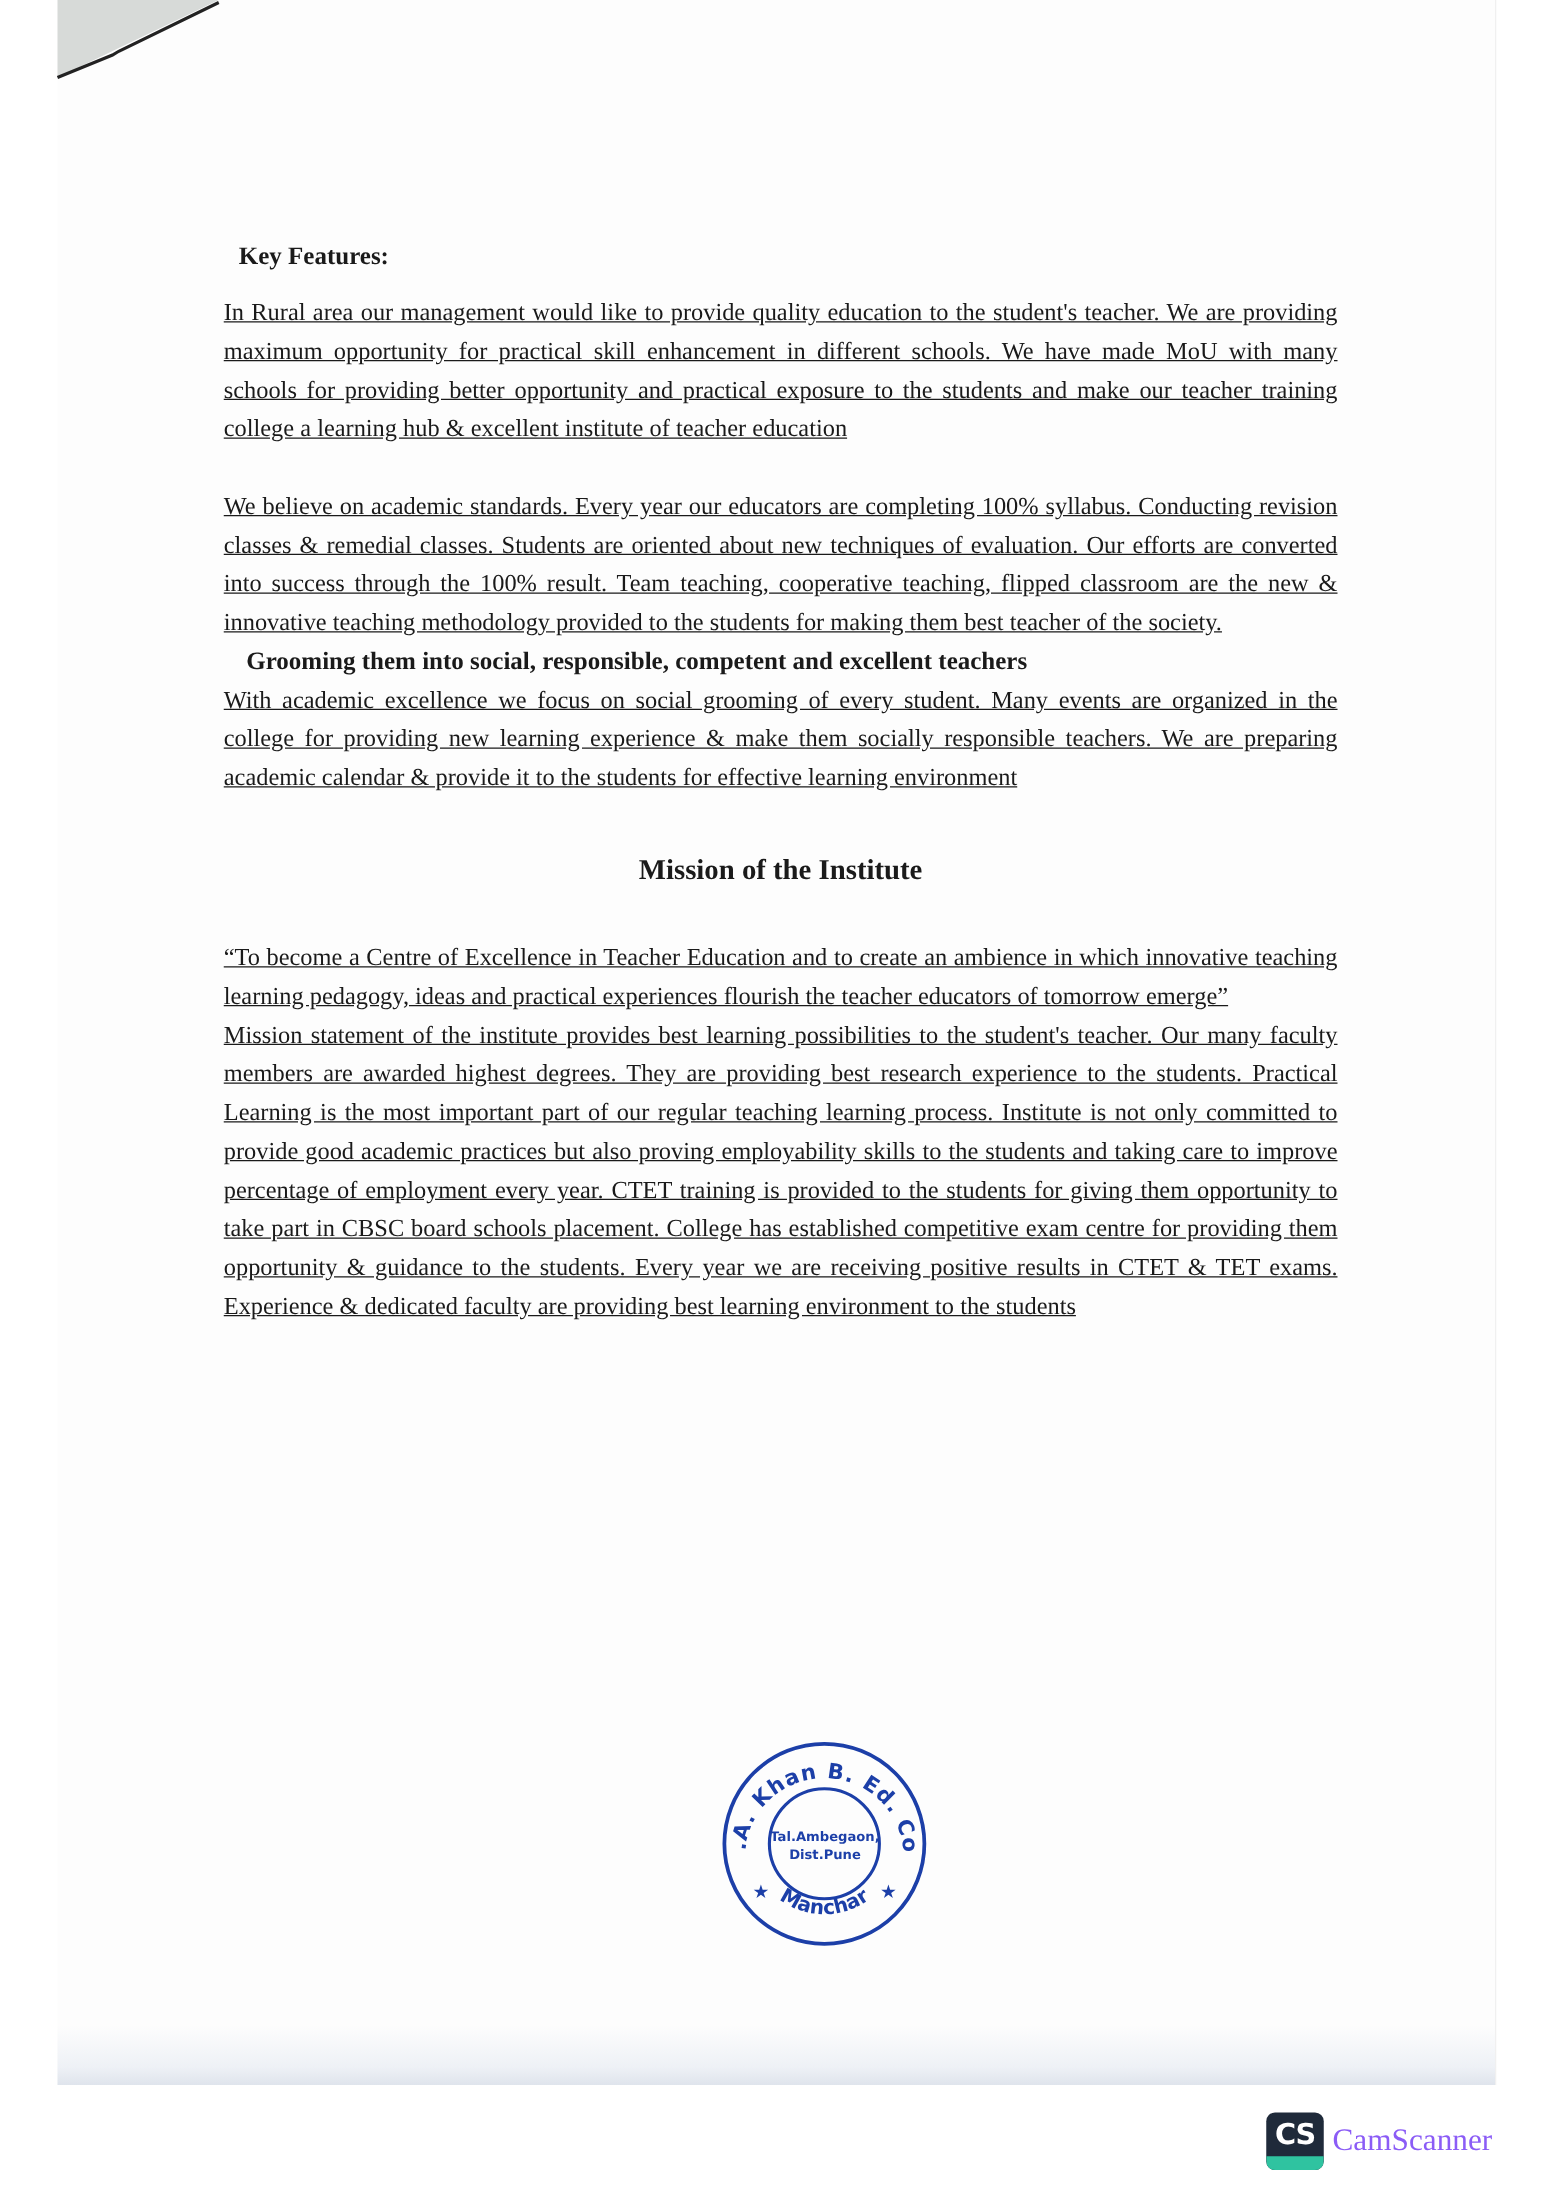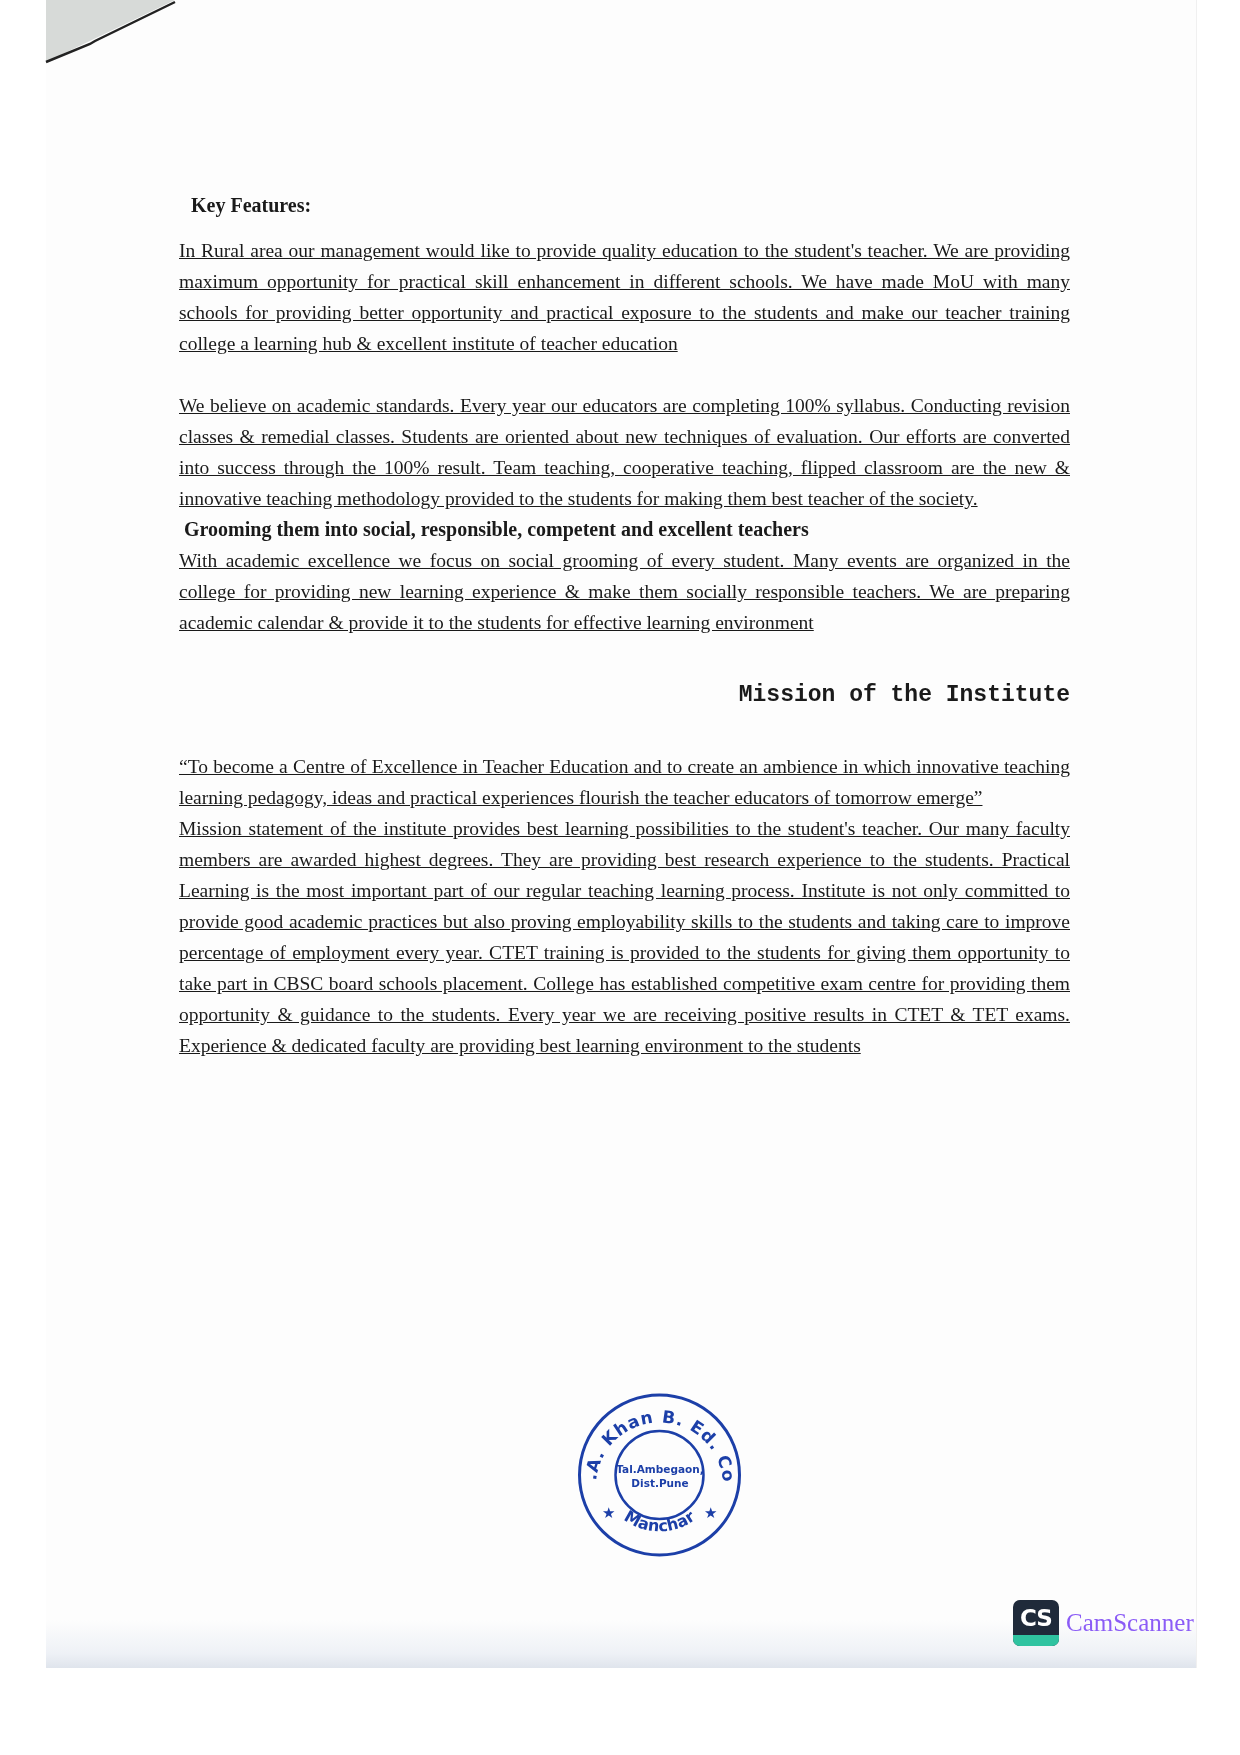--- a/index.html
+++ b/index.html
@@ -32,31 +32,30 @@
     .h-sub {
       font-weight: bold; font-size: 20px; margin: 0 0 6px 12px;
     }
     .para {
       margin: 0; text-align: justify; text-decoration: underline;
     }
     .gap { height: 31px; }
     .h-inline {
       font-weight: bold; font-size: 20px; margin: 0; text-align: justify; text-align-last: left;
     }
-    .h-indent { margin-left: 5px; }
+    .h-indent { margin-left: 18px; }
     .center-title {
-      text-align: right; font-weight: bold; font-size: 23px;
+      text-align: center; font-weight: bold; font-size: 23px;
       margin: 42px 0 40px 0;
-      font-family: Liberation Mono, monospace;
     }
     .stamp {
       position: absolute; left: 572px; top: 1390px; width: 175px; height: 170px;
     }
     .watermark {
-      position: absolute; left: 1013px; top: 1600px; height: 46px;
+      position: absolute; left: 1013px; top: 1690px; height: 46px;
       display: flex; align-items: center;
     }
     .cs-logo {
       width: 46px; height: 46px; border-radius: 7px; overflow: hidden; position: relative;
       background: #1f2a3a;
     }
     .cs-logo .teal {
       position: absolute; left: 0; bottom: 0; width: 100%; height: 11px; background: #2fc3a0;
     }
     .cs-logo .cs-text {

